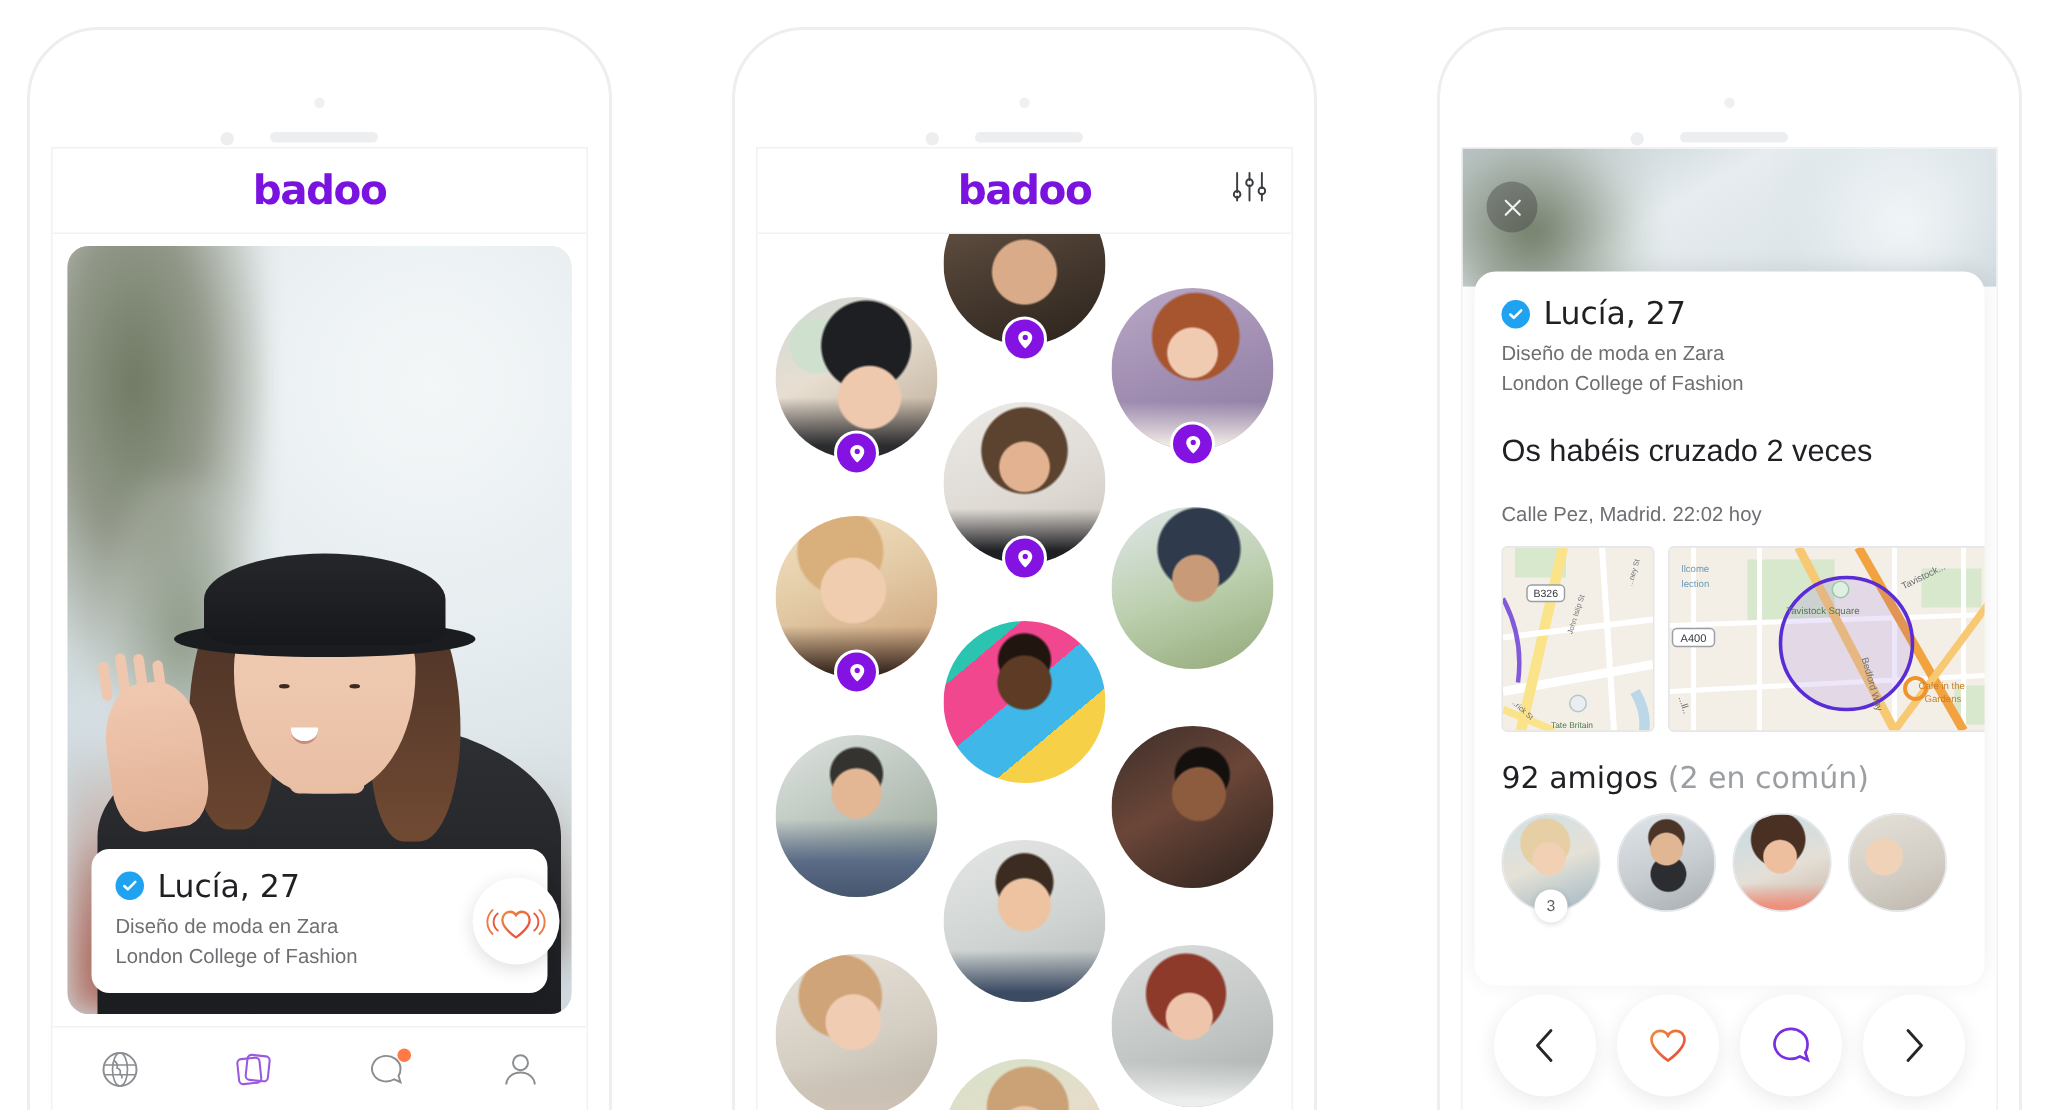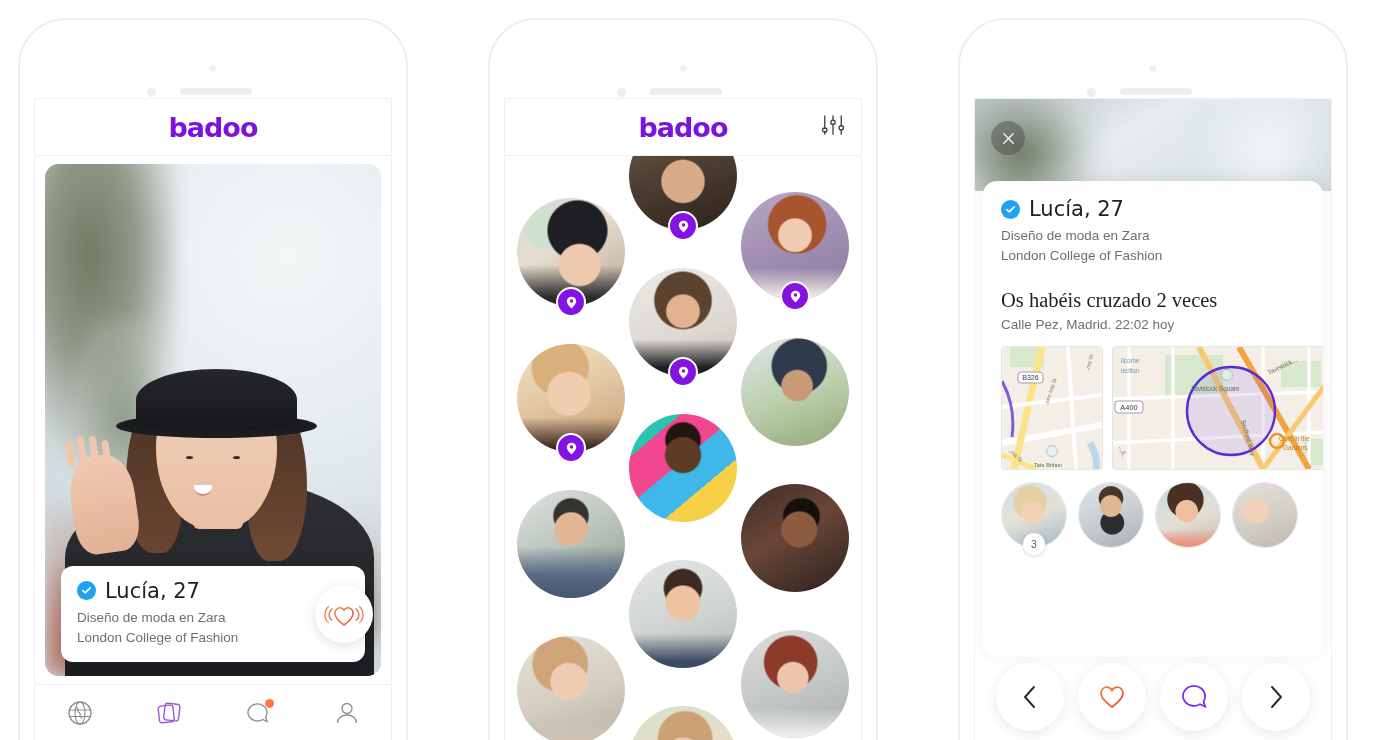--- a/index.html
+++ b/index.html
@@ -101,22 +101,22 @@
   .hero{position:relative;height:92px;overflow:hidden;
         background:linear-gradient(150deg,#b9c3c7 0%,#e6ecef 40%,#dde4e8 70%,#c6d0d5 100%);}
   .hero .hb1{position:absolute;left:-5%;top:-20%;width:40%;height:160%;
       background:radial-gradient(ellipse at 45% 50%,#6e7a64 0%,rgba(180,190,180,.3) 62%,transparent 84%);filter:blur(7px);}
   .hero .hb2{position:absolute;right:-5%;top:-30%;width:45%;height:170%;
       background:radial-gradient(ellipse at 50% 50%,#f1f5f7 0%,rgba(220,230,234,.4) 65%,transparent 85%);filter:blur(6px);}
   .close-btn{position:absolute;left:16px;top:22px;width:34px;height:34px;border-radius:50%;
              background:rgba(70,70,70,.45);display:flex;align-items:center;justify-content:center;}
   .sheet{position:absolute;left:8px;right:8px;top:82px;bottom:84px;background:#fff;border-radius:14px;
          box-shadow:0 -2px 14px rgba(0,0,0,.07);padding:16px 18px 0 18px;box-sizing:border-box;overflow:hidden;}
-  .cross-title{font-size:20.5px;color:#1f2023;margin-top:22px;font-family:Liberation Serif, serif;}
-  .cross-sub{font-size:13.5px;color:#6d6f73;margin-top:5px;}
+  .cross-title{font-size:20.5px;color:#1f2023;margin-top:22px;font-family:Liberation Sans, sans-serif;}
+  .cross-sub{font-size:13.5px;color:#6d6f73;margin-top:22px;}
   .maps{display:flex;gap:9px;margin-top:14px;}
   .map{position:relative;width:100px;height:122px;border:1px solid #e4e6e9;border-radius:4px;overflow:hidden;background:#f1ede4;flex:none;}
   .map.wide{width:236px;}
   .friends-title{margin-top:18px;font-size:20px;color:#1f2023;font-family:"DejaVu Sans",sans-serif;}
   .friends-title .muted{color:#9b9ea2;}
   .friends{display:flex;gap:11px;margin-top:12px;}
   .fr{position:relative;width:66px;height:66px;flex:none;}
   .fr-av{width:66px;height:66px;border-radius:50%;overflow:hidden;border:1.5px solid #e2e6ea;position:relative;box-sizing:border-box;}
   .fr-badge{position:absolute;left:50%;bottom:-7px;transform:translateX(-50%);min-width:22px;height:22px;padding:0 4px;
             border-radius:11px;background:#fff;box-shadow:0 1px 4px rgba(0,0,0,.15);
@@ -454,20 +454,24 @@
                 <text transform="rotate(72 6 100)" x="6" y="100" fill="#6c6f73">...ll..</text>
               </g>
               <g>
                   <rect x="2" y="54" width="28" height="12" rx="3" fill="#fff" stroke="#9aa0a6"></rect>
                  <text x="16" y="63" text-anchor="middle" font-family="Liberation Sans, sans-serif" font-size="7.4" fill="#33363a">A400</text>
                 </g>
             </svg>
           </div>
         </div>
 
+        <div class="friends-title">
+          <span>92 amigos</span>
+          <span class="muted">(2 en común)</span>
+        </div>
 
         <div class="friends">
           <div class="fr">
             <div class="fr-av">
                 <div class="ph" style="background:linear-gradient(160deg,#cfe0e8,#e5e1d6 50%,#9fb7c4 100%)"></div>
               <div class="ph" style="background:radial-gradient(circle at 48% 46%,#f2d0b4 0 22%,transparent 24%),radial-gradient(circle at 44% 30%,#e6cfa4 0 28%,transparent 30%)"></div>
               </div>
             <span class="fr-badge">3</span>
           </div>
           <div class="fr">

